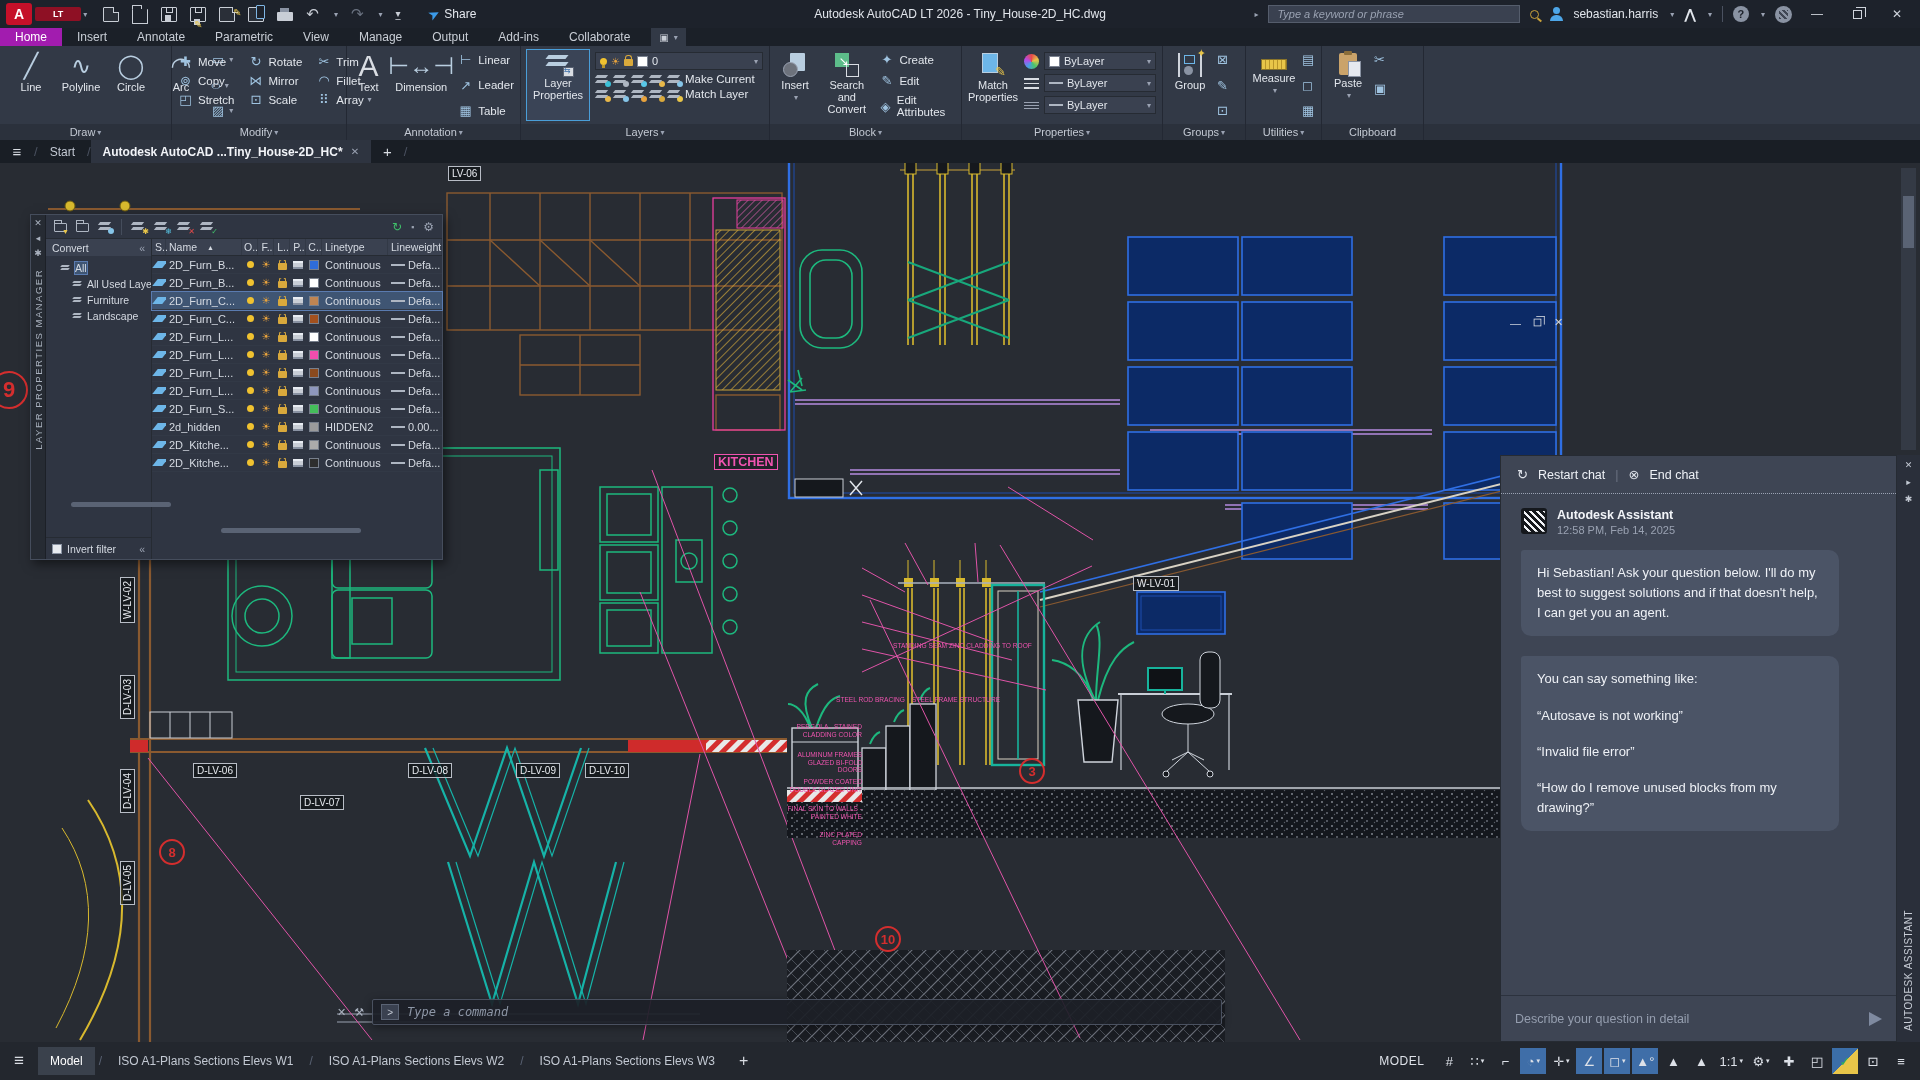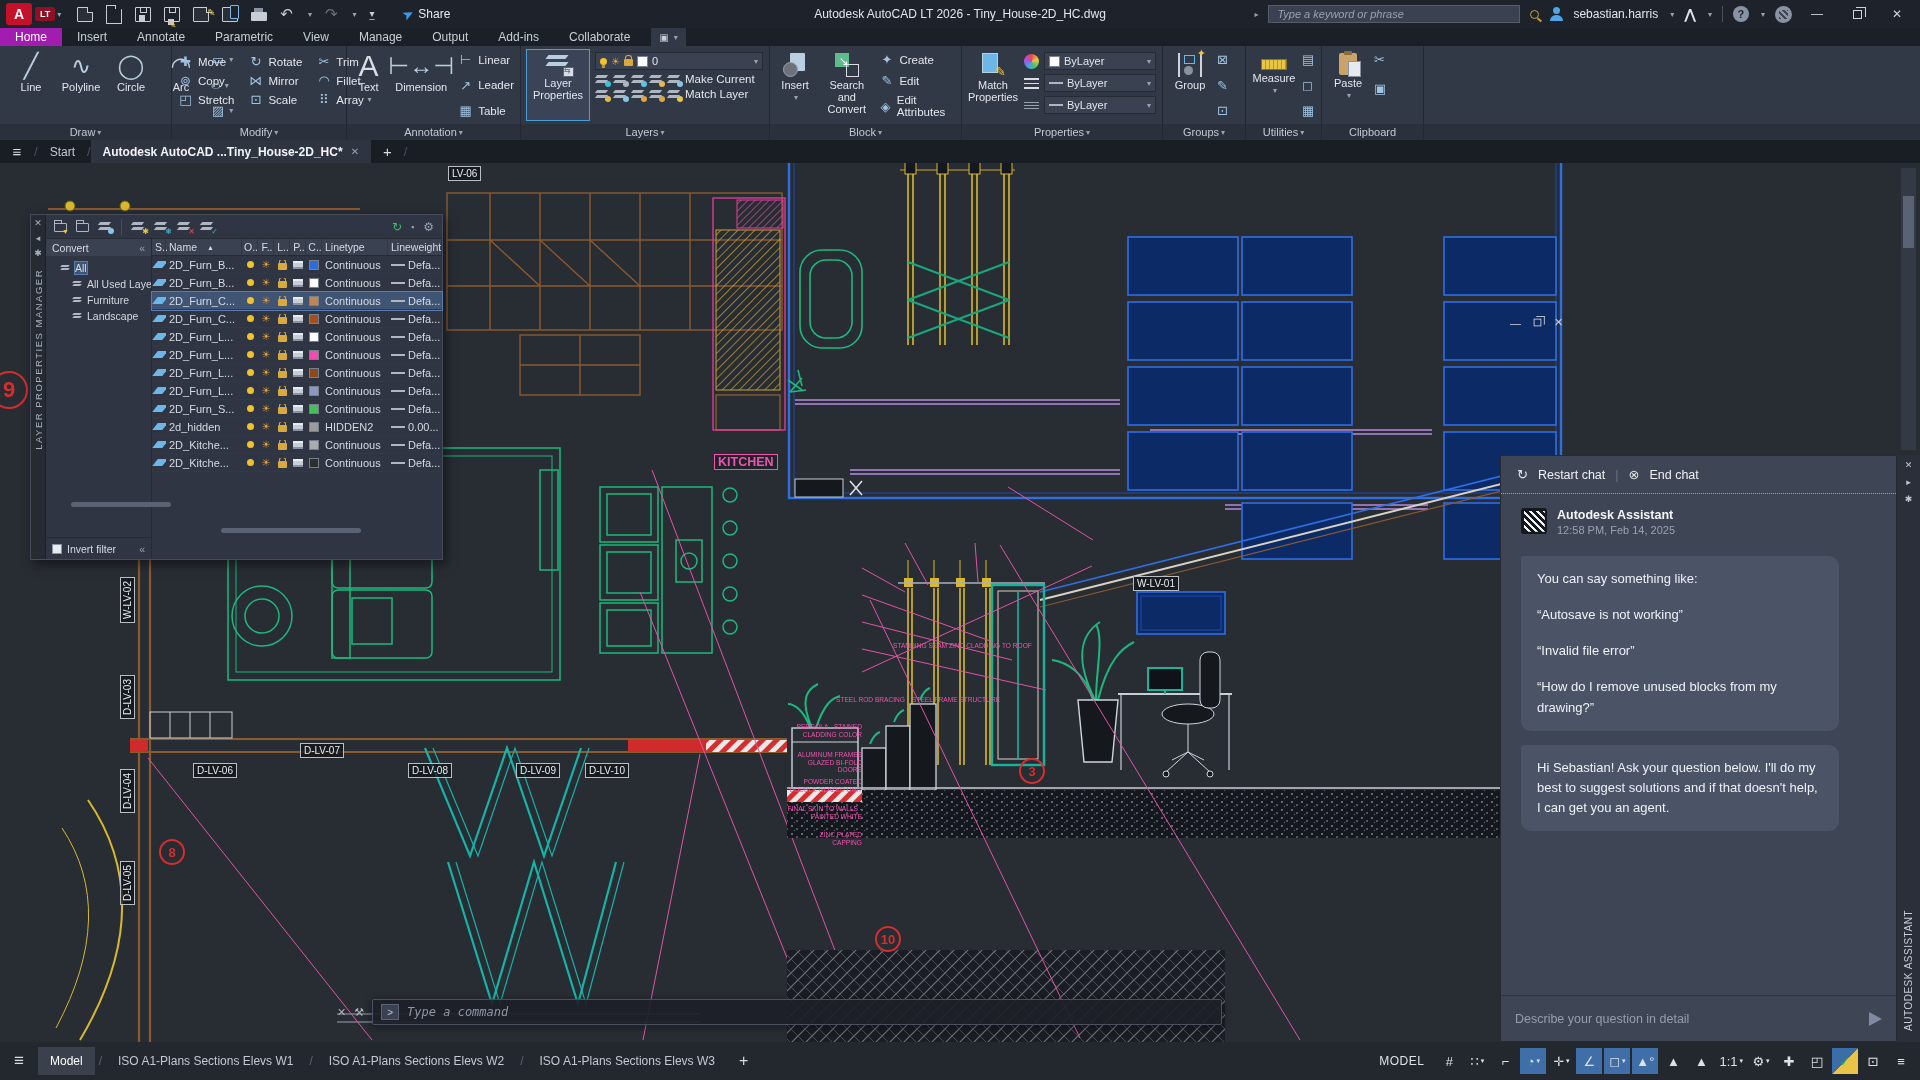--- a/index.html
+++ b/index.html
@@ -1,21 +1,21 @@
 <!DOCTYPE html>
 <html><head>
 <meta charset="utf-8">
 <style>
   *{box-sizing:border-box;margin:0;padding:0}
   html,body{width:1920px;height:1080px;overflow:hidden;background:#161a20;
     font-family:"Liberation Sans","DejaVu Sans",sans-serif;color:#dfe3ea;-webkit-font-smoothing:antialiased}
   
   .titlebar{position:absolute;left:0;top:0;width:1920px;height:28px;background:#1d222b;display:flex;align-items:center;z-index:80}
   .acad-logo{width:26px;height:22px;background:#c51029;border-radius:3px;margin-left:6px;display:flex;align-items:center;justify-content:center;color:#fff;font-weight:bold;font-size:14px}
-  .lt-badge{background:#8e1024;color:#fff;font-size:9px;font-weight:bold;padding:2px 5px;border-radius:2px;margin-left:3px}
+  .lt-badge{background:#8e1024;color:#fff;font-size:9px;font-weight:bold;padding:2px 18px;border-radius:2px;margin-left:3px}
   .qat{display:flex;align-items:center;gap:13px;margin-left:16px}
   .qico{width:16px;height:15px;position:relative;display:inline-block}
   .doc{border:1.5px solid #c9ced6;border-radius:1px;background:#2a2f38}
   .doc::after{content:'';position:absolute;right:-1px;top:-1px;width:5px;height:5px;background:#1d222b;border-left:1.5px solid #c9ced6;border-bottom:1.5px solid #c9ced6}
   .folder{border:1.5px solid #c9ced6;border-top:none;border-radius:1px;margin-top:4px}
   .folder::before{content:'';position:absolute;left:-1.5px;top:-4px;width:8px;height:3px;border:1.5px solid #c9ced6;border-bottom:none;border-radius:1px 1px 0 0}
   .floppy{border:1.5px solid #c9ced6;border-radius:1px}
   .floppy::after{content:'';position:absolute;left:3px;bottom:0;width:6px;height:6px;background:#c9ced6}
   .floppy::before{content:'';position:absolute;left:4px;top:0;width:5px;height:4px;border:1.5px solid #c9ced6;border-top:none}
   .pen::after{content:'✎';position:absolute;right:-4px;bottom:-4px;color:#e8c549;font-size:10px}
@@ -843,21 +843,21 @@
   </div>
 
   <div class="dlabel" style="left:448px;top:3px">LV-06</div>
   <div class="mlabel" style="left:318px;top:280px">LIVING ROOM</div>
   <div class="mlabel" style="left:714px;top:291px">KITCHEN</div>
   <div class="dlabel" style="left:1133px;top:413px">W-LV-01</div>
 
   <div>
 
   <div class="dlabel" style="top: 600px; left: 193px;">D-LV-06</div>
-      <div class="dlabel" style="top: 580px; left: 300px;">D-LV-07</div>
+      <div class="dlabel" style="top: 632px; left: 300px;">D-LV-07</div>
       <div class="dlabel" style="top: 600px; left: 408px;">D-LV-08</div>
       <div class="dlabel" style="top: 600px; left: 516px;">D-LV-09</div>
       <div class="dlabel" style="top: 600px; left: 585px;">D-LV-10</div>
     </div>
   <div>
 
   <div class="dlabel rot" style="left: 120px; top: 460px;">W-LV-02</div>
       <div class="dlabel rot" style="left: 120px; top: 556px;">D-LV-03</div>
       <div class="dlabel rot" style="left: 120px; top: 650px;">D-LV-04</div>
       <div class="dlabel rot" style="left: 120px; top: 742px;">D-LV-05</div>
@@ -1305,30 +1305,30 @@
       <span>End chat</span>
     </div>
     <div class="as-body">
       <div class="as-agent">
         <span class="as-logo"></span>
         <div>
           <div class="as-name">Autodesk Assistant</div>
           <div class="as-time">12:58 PM, Feb 14, 2025</div>
         </div>
       </div>
+      <div class="bubble">Hi Sebastian! Ask your question below. I'll do my best to suggest solutions and if that doesn't help, I can get you an agent.</div>
       <div class="bubble" style="margin-top:20px">
         <div>You can say something like:</div>
         <div>
 
         <div class="sline">“Autosave is not working”</div>
             <div class="sline">“Invalid file error”</div>
             <div class="sline">“How do I remove unused blocks from my drawing?”</div>
           </div>
       </div>
-      <div class="bubble">Hi Sebastian! Ask your question below. I'll do my best to suggest solutions and if that doesn't help, I can get you an agent.</div>
     </div>
     <div class="as-input">
       <span class="as-ph">Describe your question in detail</span>
       <span class="send"></span>
     </div>
   </div>
   <div class="as-strip">
     <span class="sico">✕</span>
     <span class="sico">▸</span>
     <span class="sico">✱</span>

